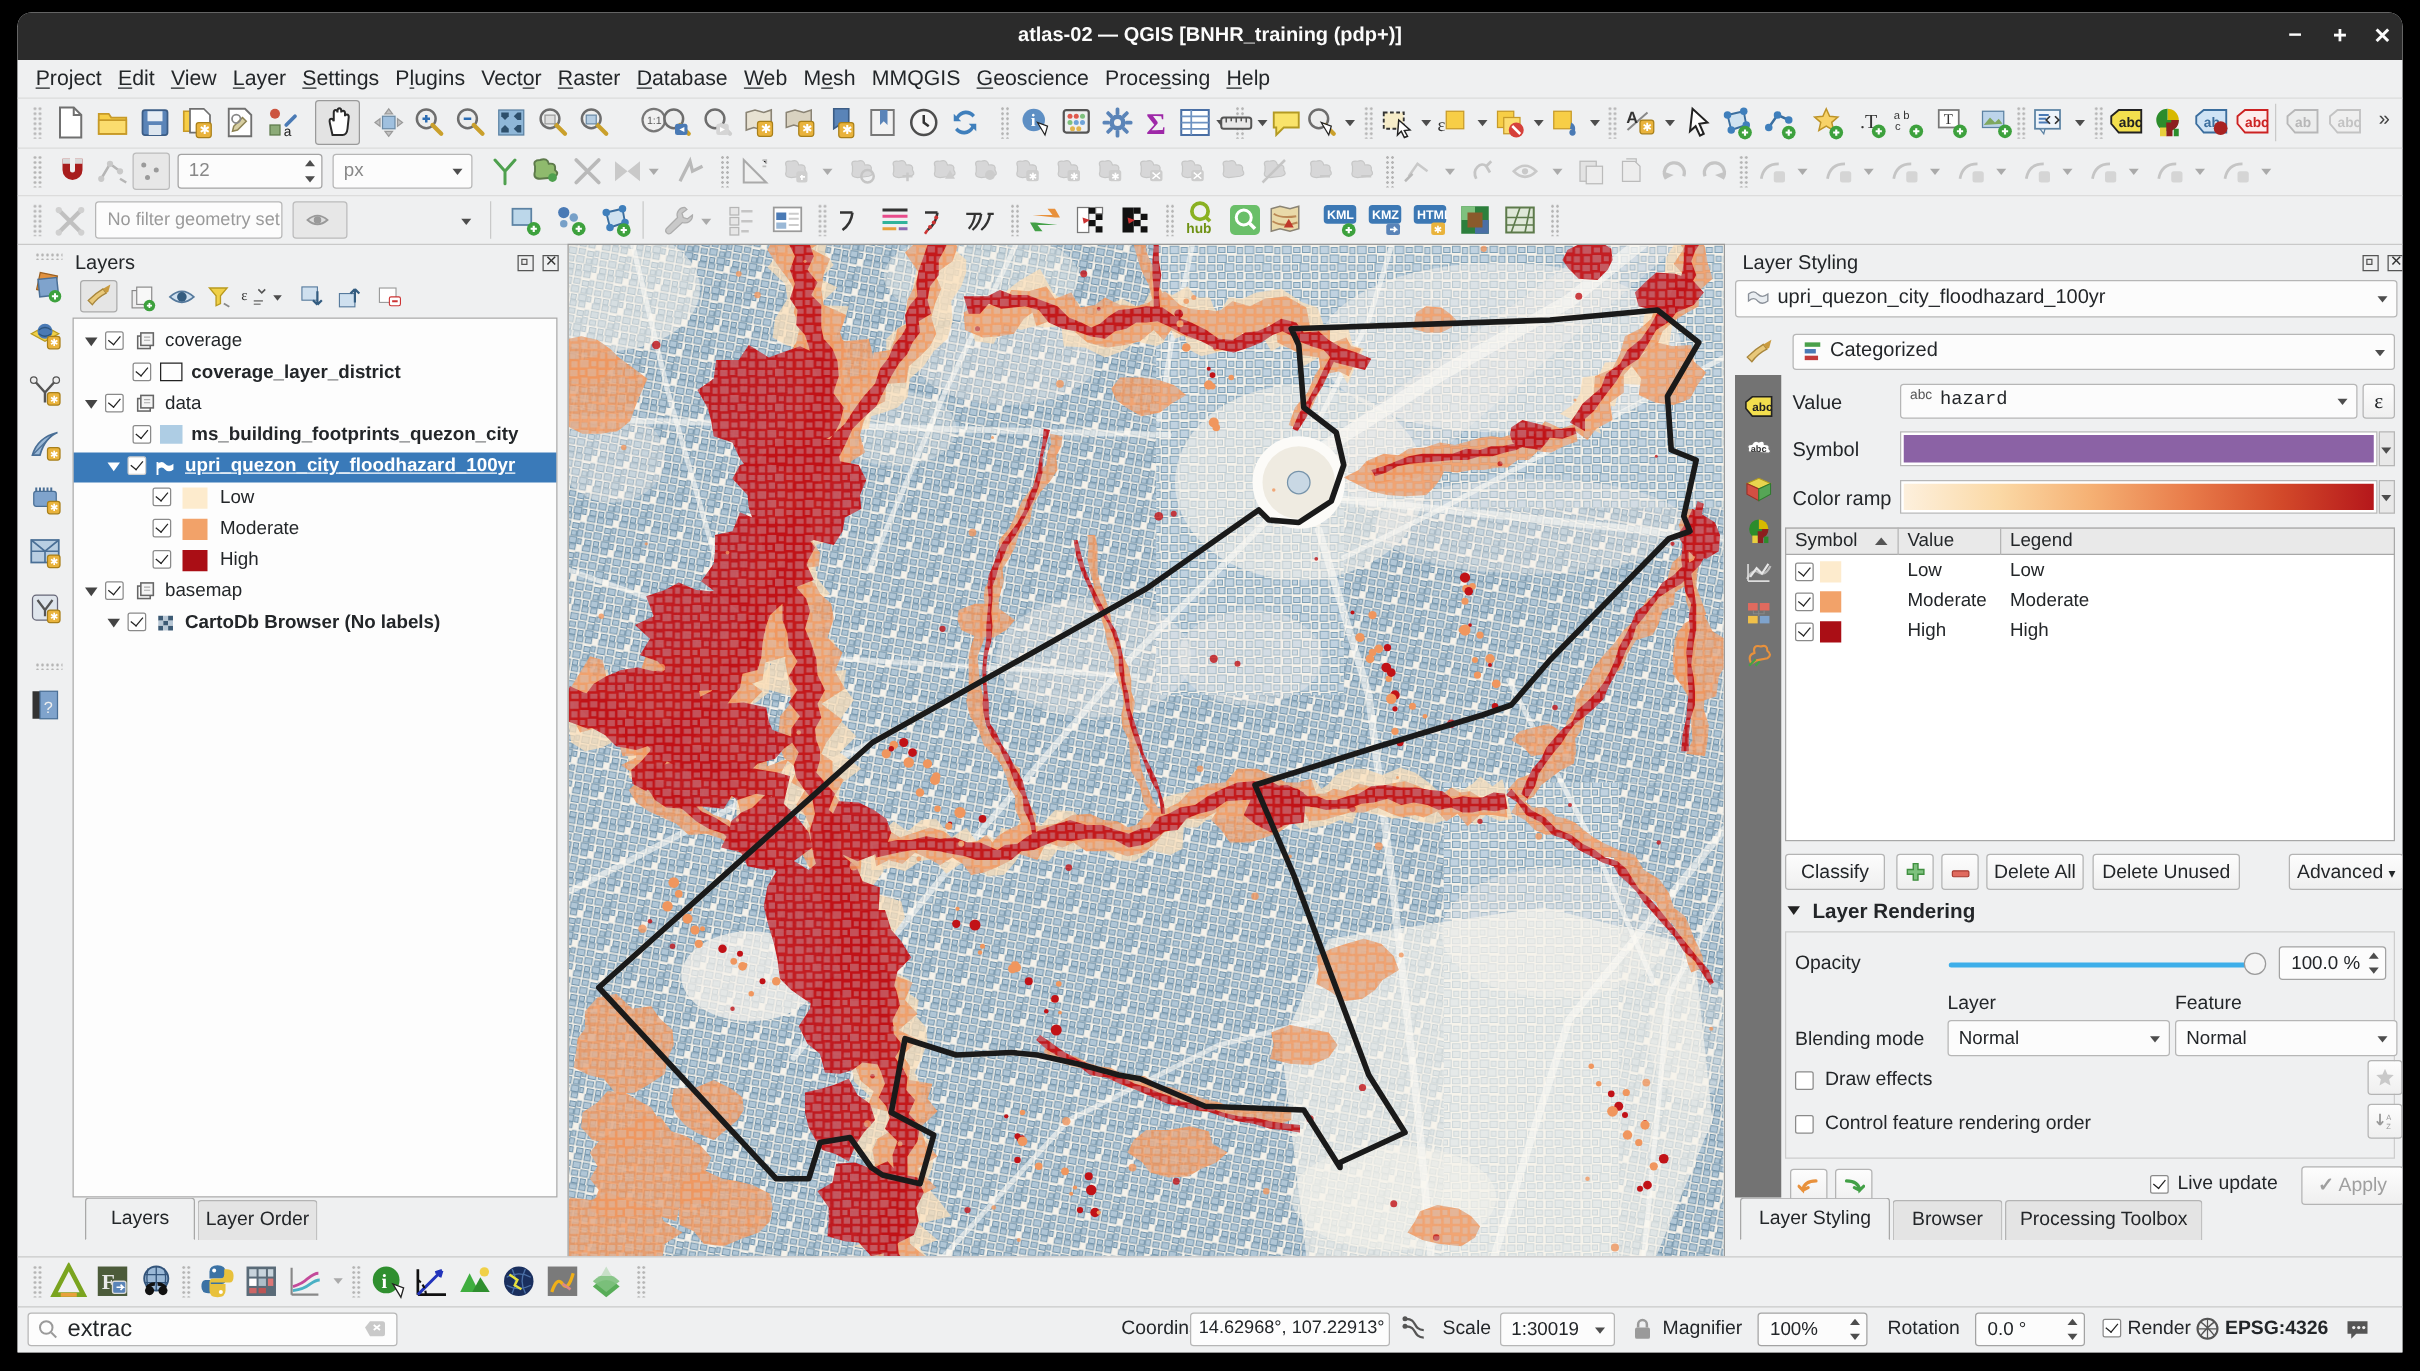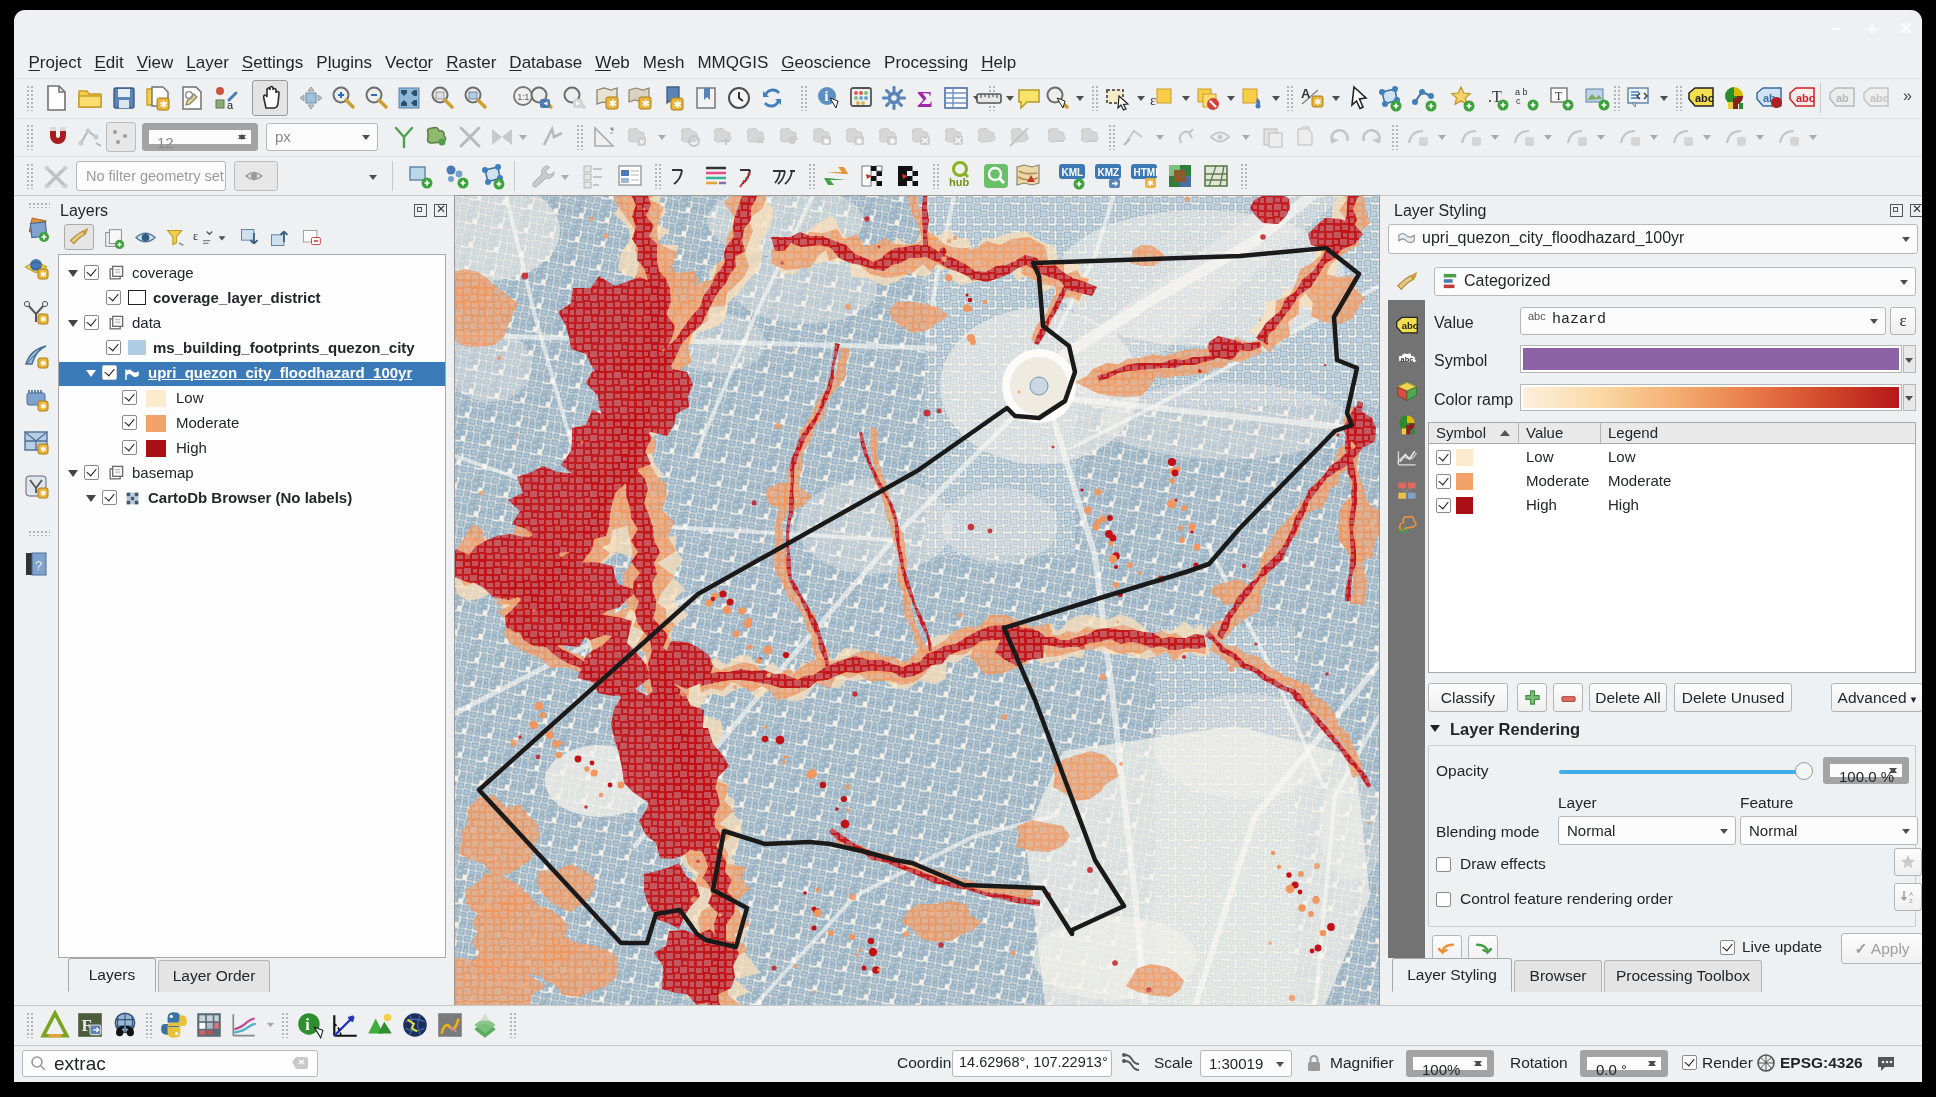--- a/index.html
+++ b/index.html
@@ -14,25 +14,26 @@
 .combo{background:#fcfcfc;border:1px solid #b6b6b6;border-radius:3px;font-size:15px;color:#232629;white-space:nowrap;overflow:hidden}
 .combo .arr{right:7px;top:50%;margin-top:-2px;width:0;height:0;border-left:4.5px solid transparent;border-right:4.5px solid transparent;border-top:5px solid #4d4d4d}
 .btn{background:linear-gradient(#fdfdfd,#efefef);border:1px solid #b4b4b4;border-radius:3px;font-size:15.5px;color:#232629;text-align:center;white-space:nowrap}
 .chk{width:15px;height:15px;background:#fff;border:1px solid #8a8a8a;border-radius:2px}
 .chk.on:before{content:"";position:absolute;left:2px;top:2px;width:8px;height:5px;border-left:1.8px solid #222;border-bottom:1.8px solid #222;transform:rotate(-50deg)}
 .tl{font-size:15px;color:#232629;white-space:nowrap}
 .b{font-weight:bold}
 .tab{border:1px solid #b4b4b4;border-bottom:none;border-radius:3px 3px 0 0;background:#e4e4e4;color:#232629;font-size:15.5px;text-align:center;white-space:nowrap}
 .tab.active{background:#eff0f1}
 .lbl{font-size:15.5px;color:#232629;white-space:nowrap}
-.spin{background:#fcfcfc;border:7px solid #a3a3a3;border-radius:3px;font-size:15px;color:#232629}
+.spin{background:#fcfcfc;border:1px solid #a3a3a3;border-radius:3px;font-size:15px;color:#232629}
 .ud{right:5px;top:4px;width:0;height:0;border-left:4px solid transparent;border-right:4px solid transparent;border-bottom:5px solid #4d4d4d}
 .dd2{right:5px;bottom:4px;width:0;height:0;border-left:4px solid transparent;border-right:4px solid transparent;border-top:5px solid #4d4d4d}
 </style></head><body>
 <div class="win">
+<div class="titlebar">atlas-02 — QGIS [BNHR_training (pdp+)]</div>
 <div style="position:absolute;left:1812px;top:0;width:20px;height:38px;color:#fcfcfc;font-size:19px;font-weight:bold;text-align:center;line-height:36px">–</div>
 <div style="position:absolute;left:1848px;top:0;width:20px;height:38px;color:#fcfcfc;font-size:19px;font-weight:bold;text-align:center;line-height:38px">+</div>
 <div style="position:absolute;left:1882px;top:0;width:20px;height:38px;color:#fcfcfc;font-size:17px;font-weight:bold;text-align:center;line-height:38px">✕</div>
 <div class="menubar"><span style="margin-left:8px"><u>P</u>roject</span><span><u>E</u>dit</span><span><u>V</u>iew</span><span><u>L</u>ayer</span><span><u>S</u>ettings</span><span>P<u>l</u>ugins</span><span>Vect<u>o</u>r</span><span><u>R</u>aster</span><span><u>D</u>atabase</span><span><u>W</u>eb</span><span>M<u>e</u>sh</span><span>MMQGIS</span><span><u>G</u>eoscience</span><span>Proce<u>s</u>sing</span><span><u>H</u>elp</span></div>
 <div style="left:0;top:68px;width:1908px;height:40px;background:#eff0f1;border-top:1px solid #dcdcdc"></div>
     <div class="sep" style="left:12px;top:75px"></div>
     <div class="ic" style="left:28px;top:74px;width:28px;height:28px">
       <svg viewBox="0 0 28 28">
         <path d="M6 2h11l6 6v18H6z" fill="#fff" stroke="#707070" stroke-width="1.6"></path>
         <path d="M17 2v6h6" fill="none" stroke="#707070" stroke-width="1.6"></path>
@@ -1175,21 +1176,21 @@
         <g fill="#b8c8d6">
           <rect x="10" y="4" width="6" height="6"></rect>
           <rect x="4" y="10" width="6" height="6"></rect>
           <rect x="16" y="10" width="6" height="6"></rect>
           <rect x="10" y="16" width="6" height="6"></rect>
         </g>
       </svg>
     </div>
     <div class="tl b" style="left:134px;top:479px">CartoDb Browser (No labels)</div>
     <div class="tab active" style="left:54px;top:948px;width:88px;height:34px;line-height:32px;border:1px solid #a8a8a8;border-bottom:1px solid #eff0f1">Layers</div>
-    <div class="tab" style="left:144px;top:950px;width:112px;height:32px;line-height:30px">Layer Order</div>
+    <div class="tab" style="left:144px;top:950px;width:96px;height:32px;line-height:30px">Layer Order</div>
     <div style="left:441px;top:186px;width:924px;height:809px;overflow:hidden;background:#f3efe7;box-shadow:0 0 0 1px #9a9a9a">
       <svg width="924" height="809" viewBox="0 0 924 809" style="position:absolute;left:0;top:0">
         <defs>
 <pattern id="bld" width="30" height="28" patternUnits="userSpaceOnUse">
  <g fill="#c0d2e0" stroke="#7fa0b5" stroke-width="0.8">
   <rect x="1" y="1" width="7" height="6"></rect>
               <rect x="10" y="2" width="5" height="4"></rect>
               <rect x="17" y="1" width="6" height="5"></rect>
               <rect x="25" y="2" width="4" height="5"></rect>
   <rect x="2" y="9" width="5" height="5"></rect>

